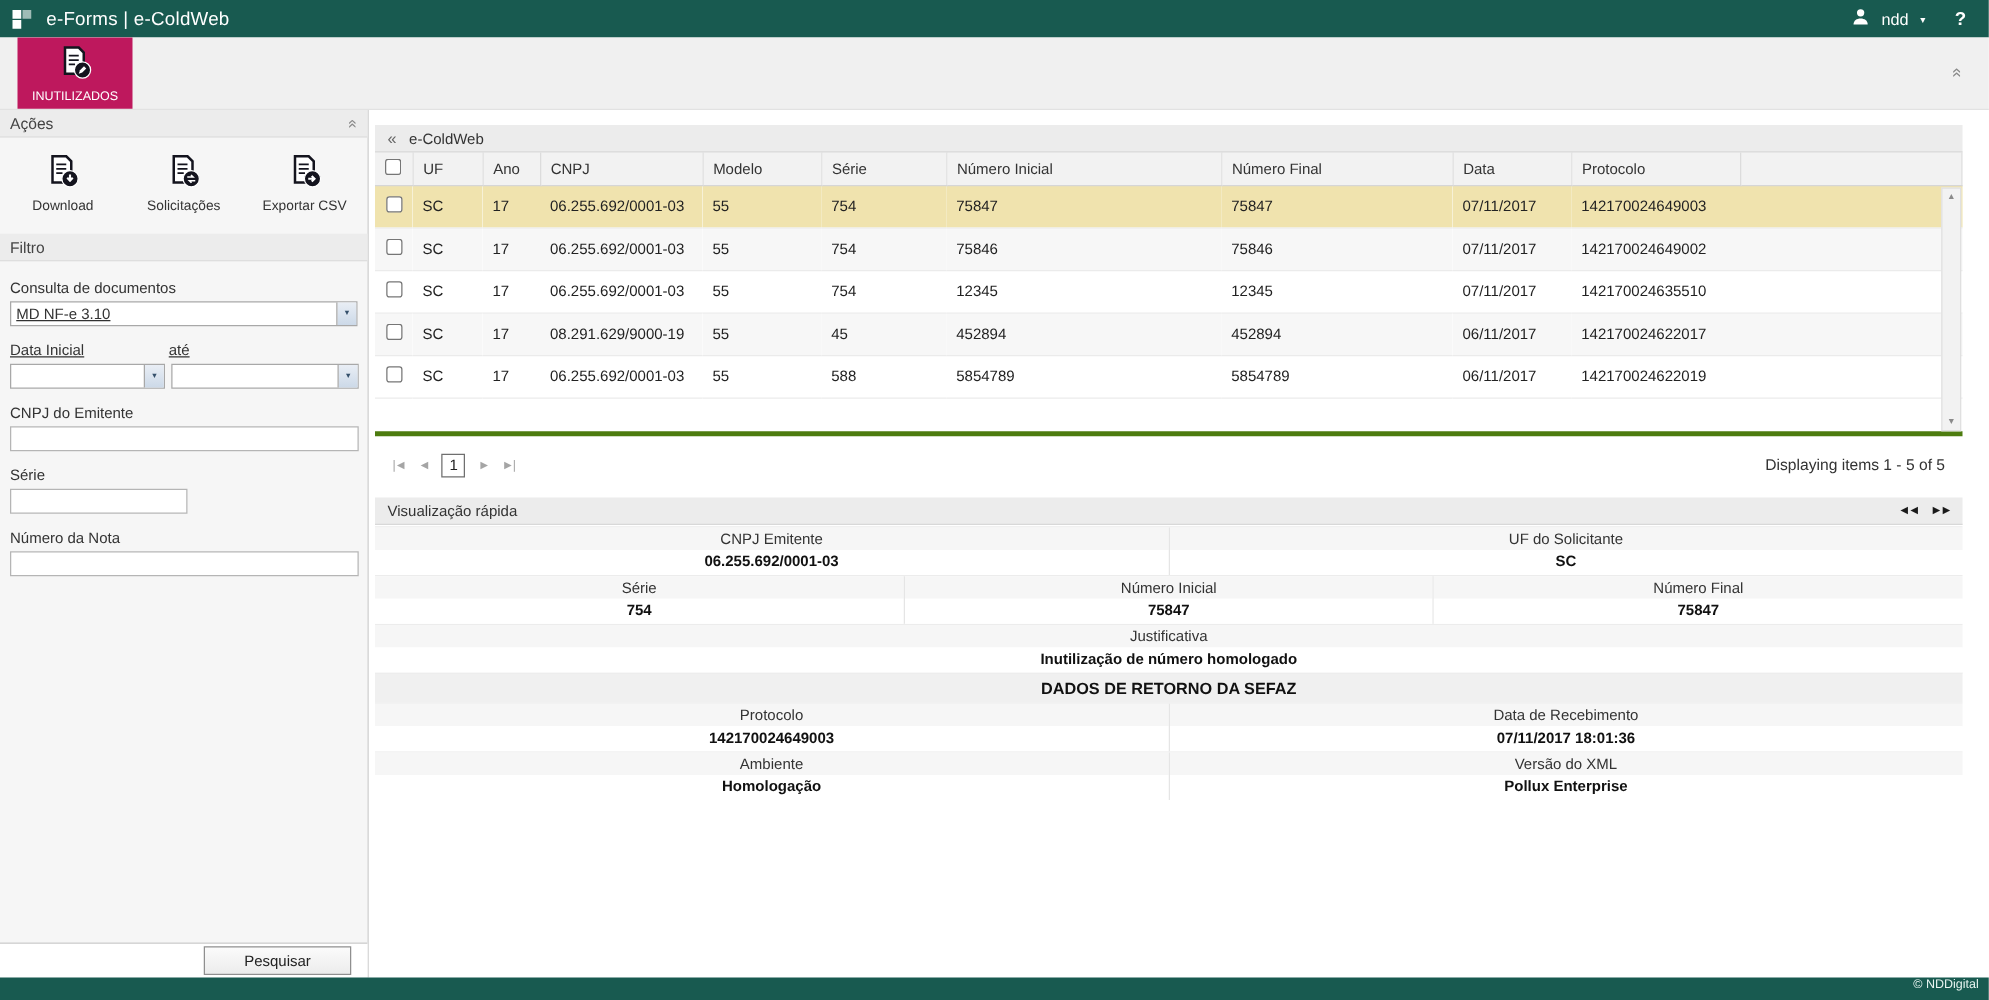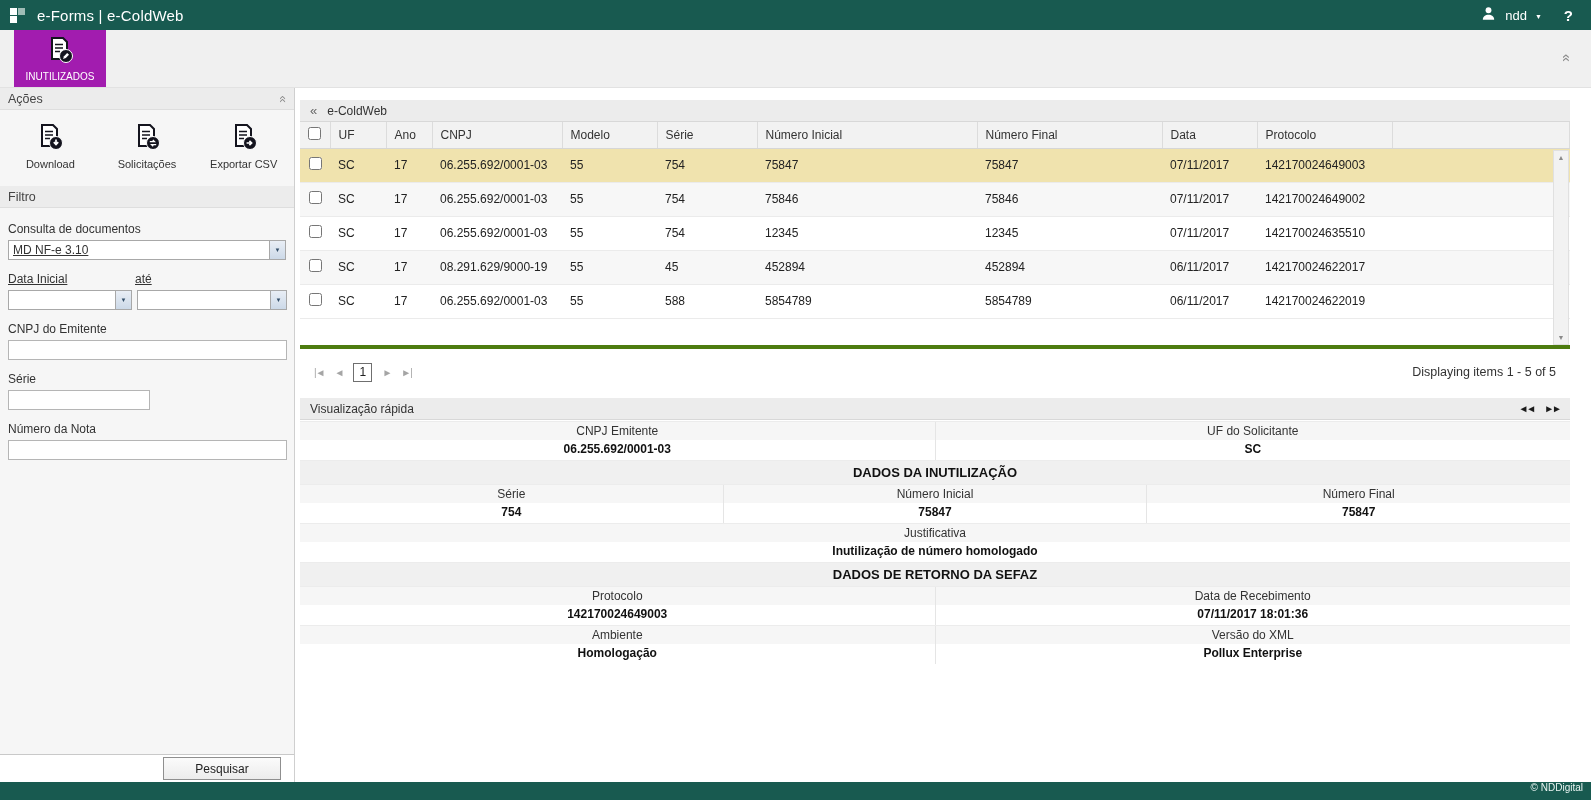--- a/index.html
+++ b/index.html
@@ -32,21 +32,21 @@
   
   .toolbar {
     position:absolute; top:30px; left:0; right:0; height:58px;
     background:#f0f0f0; border-bottom:1px solid #e2e2e2;
     display:flex; align-items:stretch; padding-left:14px;
   }
   .tab {
     width:92px; display:flex; flex-direction:column; align-items:center; justify-content:center;
     gap:4px; font-size:10px; color:#222; cursor:pointer;
   }
-  .tab.active { background:#a21caf; color:#fff; }
+  .tab.active { background:#be185d; color:#fff; }
   .toolbar-collapse {
     margin-left:auto; align-self:center; padding-right:20px;
     color:#8a8a8a; cursor:pointer;
   }
   .chev-up { display:inline-block; transform:rotate(90deg); font-size:14px; line-height:10px; }
 
   
   .sidebar {
     position:absolute; top:88px; left:0; width:295px; bottom:18px;
     background:#f6f6f6; border-right:1px solid #cfcfcf;
@@ -420,21 +420,20 @@
       <div class="qv-field">
         <div class="qv-label">CNPJ Emitente</div>
         <div class="qv-value">06.255.692/0001-03</div>
       </div>
       <div class="qv-field">
         <div class="qv-label">UF do Solicitante</div>
         <div class="qv-value">SC</div>
       </div>
     </div>
 
-    <div class="qv-section">DADOS DA INUTILIZAÇÃO</div>
 
     <div class="qv-row">
       <div class="qv-field">
         <div class="qv-label">Série</div>
         <div class="qv-value">754</div>
       </div>
       <div class="qv-field">
         <div class="qv-label">Número Inicial</div>
         <div class="qv-value">75847</div>
       </div>

